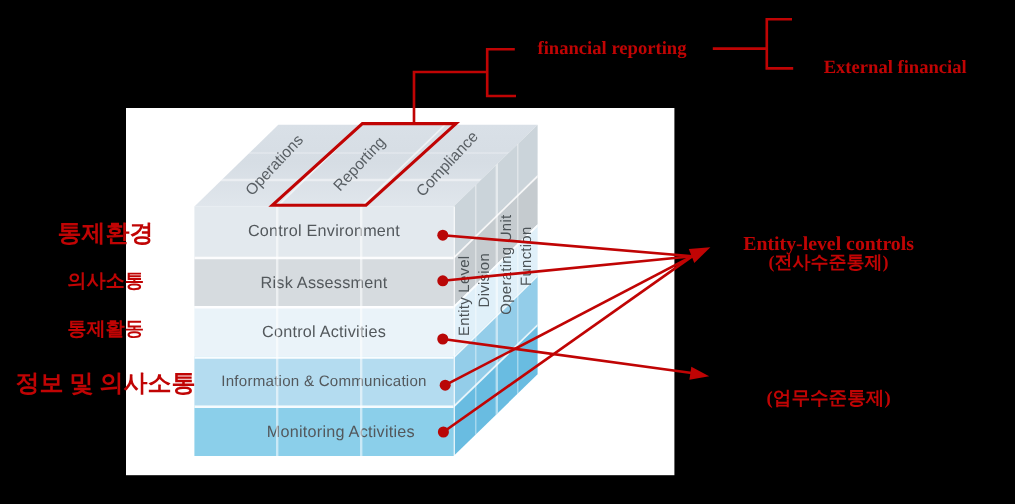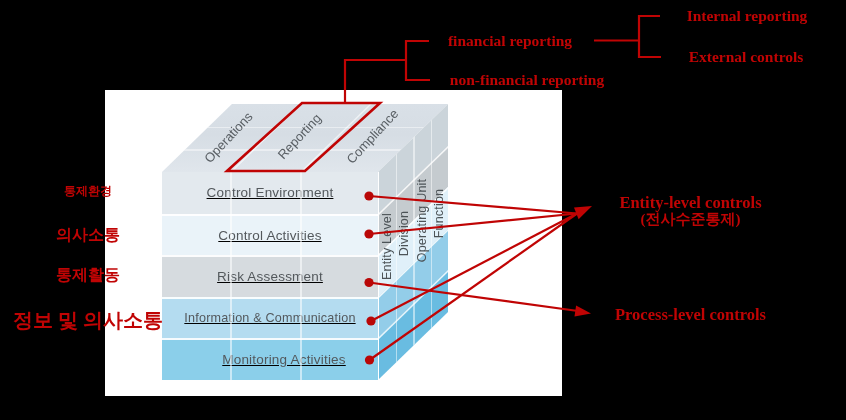--- a/index.html
+++ b/index.html
@@ -2,21 +2,21 @@
 <html><head>
 <meta charset="utf-8">
 <style>
   html,body{margin:0;padding:0;background:#000;}
   .stage{position:relative;width:846px;height:420px;background:#000;overflow:hidden;
          font-family:"Liberation Sans",sans-serif;}
   .white-panel{position:absolute;left:105px;top:90px;width:457px;height:306px;background:#ffffff;}
 
   
   .front-face{position:absolute;left:162px;top:172px;width:216px;height:208px;
-              border-right:1.5px solid #fff;text-decoration:underline;}
+              border-right:1.5px solid #fff;}
   .front-row{position:relative;width:100%;height:41.5px;box-sizing:border-box;
              display:flex;align-items:center;justify-content:center;
              color:#53585c;font-size:13.5px;letter-spacing:.2px;border-top:2px solid rgba(255,255,255,.92);}
   .front-row:first-child{border-top:none;}
   .row-c0{background:#e3e9ee;}
   .row-c1{background:#d6dbdf;}
   .row-c2{background:#eaf3f9;}
   .row-c3{background:#b4dcf0;}
   .row-c4{background:#8bcfea;padding-left:28px;}
   .front-row.tight{font-size:12.6px;}
@@ -74,25 +74,25 @@
     <div class="side-band sband4"></div>
     <div class="vline" style="left:17.5px"></div>
     <div class="vline" style="left:35px"></div>
     <div class="vline" style="left:52.5px"></div>
   </div>
 
   <div class="front-face">
     <div class="front-row row-c0">
         <span>Control Environment</span>
       </div>
+    <div class="front-row row-c1">
+        <span>Risk Assessment</span>
+      </div>
     <div class="front-row row-c2">
         <span>Control Activities</span>
-      </div>
-    <div class="front-row row-c1">
-        <span>Risk Assessment</span>
       </div>
     <div class="front-row row-c3 tight">
         <span>Information &amp; Communication</span>
       </div>
     <div class="front-row row-c4">
         <span>Monitoring Activities</span>
       </div>
     <div class="fcol" style="left:68px"></div>
     <div class="fcol" style="left:138px"></div>
   </div>
@@ -127,26 +127,24 @@
     <polygon points="591,313.5 574.5,316.5 576.1,305.6" fill="#c00404"></polygon>
 
     <circle cx="369" cy="196" r="4.6" fill="#b90707"></circle>
     <circle cx="369" cy="234" r="4.6" fill="#b90707"></circle>
     <circle cx="369" cy="282.5" r="4.6" fill="#b90707"></circle>
     <circle cx="371" cy="321" r="4.6" fill="#b90707"></circle>
     <circle cx="369.5" cy="360" r="4.6" fill="#b90707"></circle>
   </svg>
 
   <div class="red-label" style="left:425px;top:33px;width:170px;font-size:15.5px">financial reporting</div>
-  <div class="red-label" style="left:427px;top:72px;width:200px;font-size:15.5px">non-financial reporting</div>
-  <div class="red-label" style="left:657px;top:8px;width:180px;font-size:15.5px">Internal reporting</div>
-  <div class="red-label" style="left:656px;top:49px;width:180px;font-size:15.5px">External controls</div>
+  <div class="red-label" style="left:656px;top:49px;width:180px;font-size:15.5px">External financial</div>
 
   <div class="red-label" style="left:588px;top:194px;width:205px;font-size:16.5px">Entity-level controls</div>
   <div class="red-label" style="left:588px;top:211.5px;width:205px;font-size:15px">(전사수준통제)</div>
-  <div class="red-label" style="left:588px;top:305.5px;width:205px;font-size:16.5px">Process-level controls</div>
+  <div class="red-label" style="left:588px;top:325px;width:205px;font-size:15.5px">(업무수준통제)</div>
 
-  <div class="red-label" style="left:8px;top:185px;width:160px;font-size:12px">통제환경</div>
+  <div class="red-label" style="left:8px;top:185px;width:160px;font-size:20px">통제환경</div>
   <div class="red-label" style="left:8px;top:226.5px;width:160px;font-size:16px">의사소통</div>
   <div class="red-label" style="left:8px;top:267px;width:160px;font-size:16px">통제활동</div>
   <div class="red-label" style="left:8px;top:309.5px;width:160px;font-size:20px">정보 및 의사소통</div>
 
 </div>
 
 </body></html>

